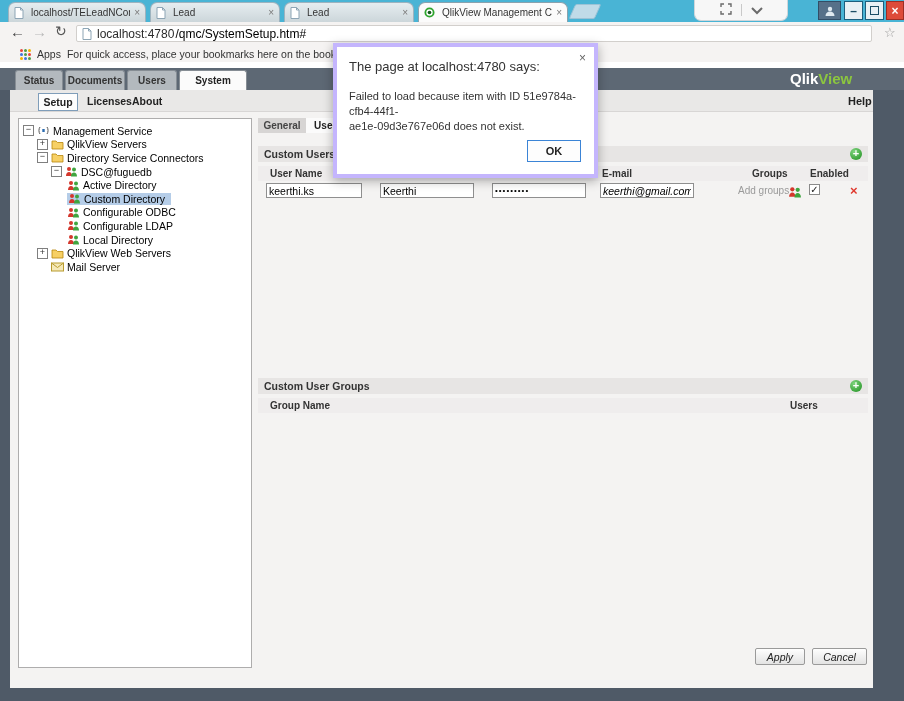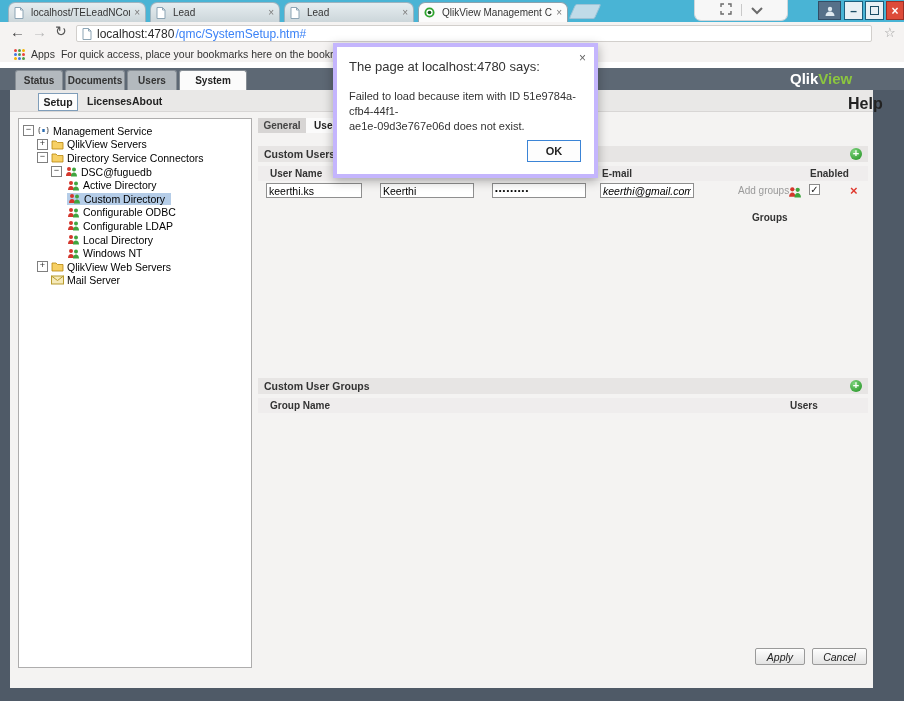--- a/index.html
+++ b/index.html
@@ -31,26 +31,26 @@
         border:1px solid #1c4e66;z-index:-1;}
   .wb-close{left:886px;width:18px;background:#dd4b39;border:1px solid #9c2e24;color:#fff;}
 
   
   .toolbar{left:0;top:22px;width:904px;height:24px;background:#f5f3f2;}
   .navbtn{position:absolute;top:1px;font-size:15px;color:#5f6368;cursor:pointer;}
   .urlbox{position:absolute;left:76px;top:3px;width:796px;height:17px;background:#fff;
           border:1px solid #d2cfcc;border-radius:2px;display:flex;align-items:center;
           padding:0 5px;gap:5px;box-sizing:border-box;}
   .url-host{font-size:12px;color:#2b2b2b;}
-  .url-path{font-size:12px;color:#3b82f6;}
+  .url-path{font-size:12px;color:#000000;}
   .star{position:absolute;left:884px;top:3px;font-size:13px;color:#9a9a9a;cursor:pointer;}
 
   
   .bmbar{left:0;top:46px;width:904px;height:16px;background:#f5f3f2;display:flex;align-items:center;
-         padding-left:14px;gap:6px;box-sizing:border-box;}
+         padding-left:20px;gap:6px;box-sizing:border-box;}
   .apps-icon{display:grid;grid-template-columns:repeat(3,3px);grid-auto-rows:3px;gap:1px;}
   .apps-icon span{width:3px;height:3px;border-radius:50%;}
   .bm-label{font-size:10.5px;color:#333;}
   .bm-hint{font-size:10.5px;color:#333;}
   .bm-link{font-size:10.5px;color:#333;text-decoration:underline;cursor:pointer;white-space:nowrap;}
   .whitestrip{left:0;top:62px;width:904px;height:6px;background:#ffffff;}
 
   
   .navbar{left:0;top:68px;width:904px;height:22px;background:#5d6874;}
   .mtab{position:absolute;top:2px;height:20px;background:#b3b9be;border:1px solid #868d94;border-bottom:none;
@@ -59,21 +59,21 @@
   .mtab.active{background:#fbfbfb;color:#222;}
   .logo{position:absolute;left:790px;top:2px;font-size:15px;font-weight:bold;letter-spacing:0;}
   .logo .q{color:#ffffff;}
   .logo .v{color:#8cc63f;}
 
   .subbar{left:10px;top:90px;width:863px;height:22px;background:#e9e8e7;border-bottom:1px solid #d8d6d5;box-sizing:border-box;}
   .setupbox{position:absolute;left:28px;top:3px;width:38px;height:16px;background:#fdfdfd;
             border:1px solid #7f9db9;display:flex;align-items:center;justify-content:center;
             font-size:10.5px;font-weight:bold;color:#222;cursor:pointer;}
   .subitem{position:absolute;top:5px;font-size:10.5px;font-weight:bold;color:#222;cursor:pointer;}
-  .helplink{position:absolute;left:838px;top:5px;font-size:16px;font-weight:bold;color:#222;cursor:pointer;}
+  .helplink{position:absolute;left:838px;top:5px;font-size:11px;font-weight:bold;color:#222;cursor:pointer;}
 
   
   .content{left:10px;top:112px;width:863px;height:576px;background:#f4f3f2;}
 
   
   .treepanel{position:absolute;left:8px;top:6px;width:234px;height:550px;background:#fff;
              border:1px solid #aeadad;box-sizing:border-box;padding-top:5px;}
   .tree-row{display:flex;align-items:center;height:13.6px;font-size:10.5px;color:#000;cursor:pointer;}
   .pad4{padding-left:4px;}.pad18{padding-left:18px;}.pad32{padding-left:32px;}.pad48{padding-left:48px;}
   .toggle{width:9px;height:9px;border:1px solid #7f7f7f;background:#fff;font-size:9px;line-height:7px;
@@ -349,31 +349,20 @@
         <span class="ticon">
             <svg width="13" height="11" viewBox="0 0 13 11">
               <circle cx="4" cy="3" r="2" fill="#d4372c"></circle>
               <path d="M1 10c0-2.5 1.4-4 3-4s3 1.5 3 4z" fill="#d4372c"></path>
               <circle cx="9" cy="3.5" r="2" fill="#3fa53f"></circle>
               <path d="M6 10.5c0-2.5 1.4-4 3-4s3 1.5 3 4z" fill="#3fa53f"></path>
             </svg>
           </span>
         <span class="lbl">Local Directory</span>
       </div>
-      <div class="tree-row pad48">
-        <span class="ticon">
-            <svg width="13" height="11" viewBox="0 0 13 11">
-              <circle cx="4" cy="3" r="2" fill="#d4372c"></circle>
-              <path d="M1 10c0-2.5 1.4-4 3-4s3 1.5 3 4z" fill="#d4372c"></path>
-              <circle cx="9" cy="3.5" r="2" fill="#3fa53f"></circle>
-              <path d="M6 10.5c0-2.5 1.4-4 3-4s3 1.5 3 4z" fill="#3fa53f"></path>
-            </svg>
-          </span>
-        <span class="lbl">Windows NT</span>
-      </div>
       <div class="tree-row pad18">
         <span class="toggle">+</span>
         <span class="ticon">
             <svg width="13" height="11" viewBox="0 0 13 11">
               <path d="M1 2h4l1.5 1.5H12V10H1z" fill="#f7d065" stroke="#b8860b" stroke-width="0.8"></path>
             </svg>
           </span>
         <span class="lbl">QlikView Web Servers</span>
       </div>
       <div class="tree-row pad32">
@@ -396,21 +385,21 @@
 
     <div class="secbar" style="top:34px;">
       <span class="sec-title">Custom Users</span>
       <span class="addbtn">+</span>
     </div>
     <div class="thead" style="top:54px;">
       <span style="left:12px;">User Name</span>
       <span style="left:124px;">Full Name</span>
       <span style="left:236px;">Password</span>
       <span style="left:344px;">E-mail</span>
-      <span style="left:494px;margin-top:44px;">Groups</span>
+      <span style="left:494px;">Groups</span>
       <span style="left:552px;">Enabled</span>
     </div>
     <div class="urow" style="top:70px;">
       <input class="uin" style="left: 8px; width: 90px;" value="keerthi.ks">
       <input class="uin" style="left: 122px; width: 88px;" value="Keerthi">
       <input class="uin pwd" style="left: 234px; width: 88px;" value="•••••••••">
       <input class="uin" style="left: 342px; width: 88px; font-style: italic;" value="keerthi@gmail.com">
       <span class="addgroups">Add groups</span>
       <span class="peoplecell"><svg width="14" height="12" viewBox="0 0 13 11">
             <circle cx="4" cy="3" r="2" fill="#d4372c"></circle>

